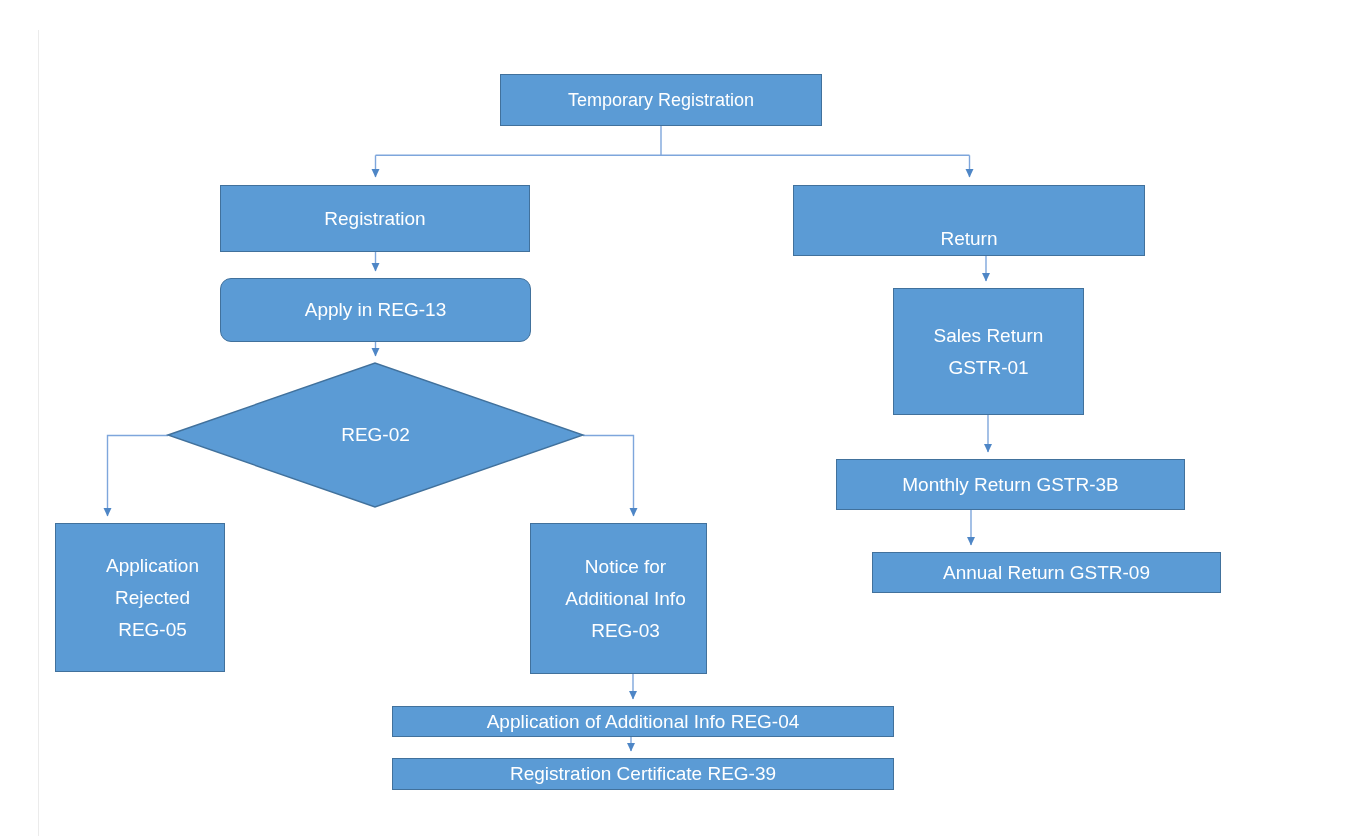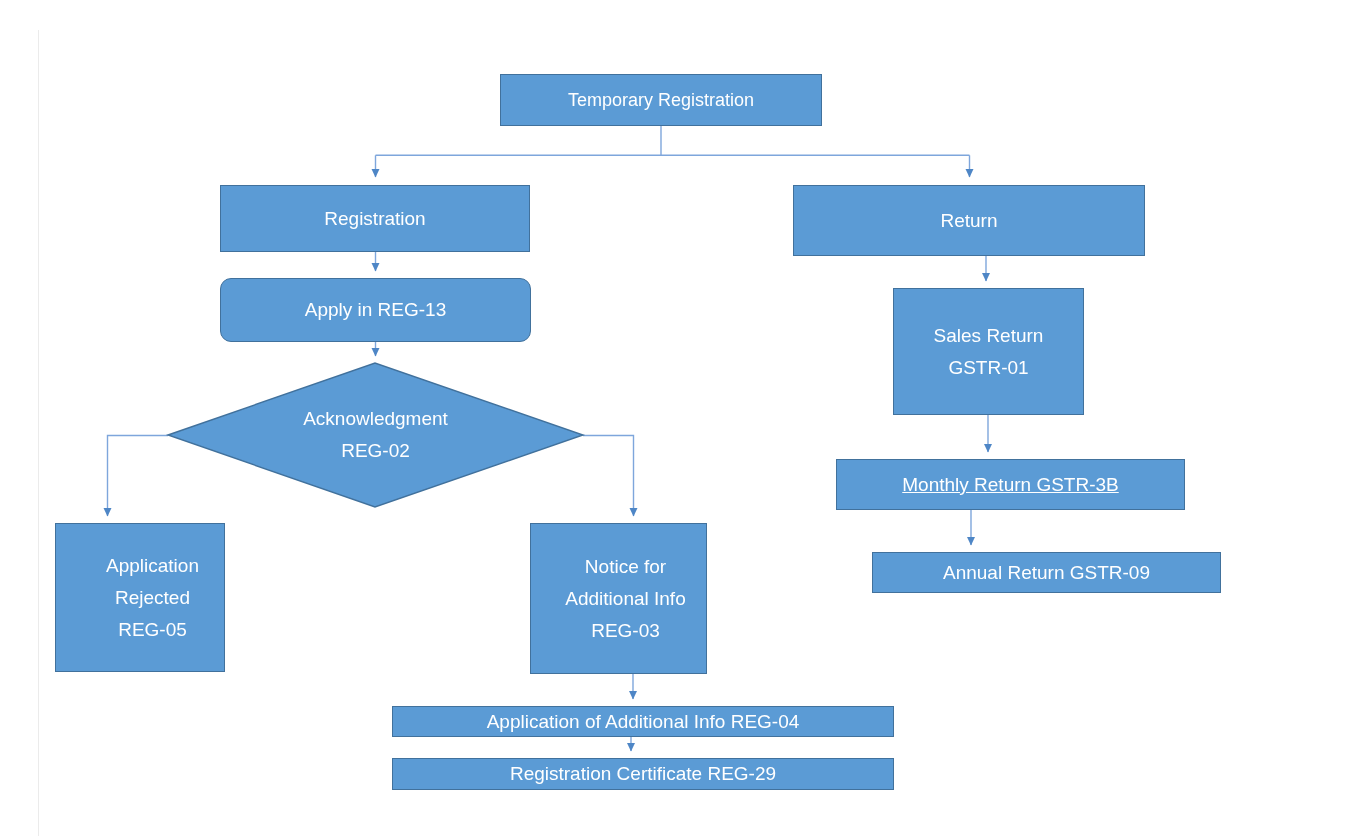--- a/index.html
+++ b/index.html
@@ -89,54 +89,53 @@
 
   <div class="node" style="left:220px; top:185px; width:310px; height:67px;justify-content:center;">
     <span>Registration</span>
   </div>
 
   <div class="node" style="left:220px; top:278px; width:311px; height:64px;border-radius:11px;">
     <span>Apply in REG-13</span>
   </div>
 
   <div class="node plain" style="left:205px; top:402px; width:341px; height:66px;">
-    <span>Acknowledgment</span>
     <span>REG-02</span>
   </div>
 
   <div class="node" style="left:55px; top:523px; width:170px; height:149px;padding-left:25px;">
     <span>Application</span>
     <span>Rejected</span>
     <span>REG-05</span>
   </div>
 
   <div class="node" style="left:530px; top:523px; width:177px; height:151px;padding-left:14px;">
     <span>Notice for</span>
     <span>Additional Info</span>
     <span>REG-03</span>
   </div>
 
   <div class="node" style="left:392px; top:706px; width:502px; height:31px;">
     <span>Application of Additional Info REG-04</span>
   </div>
 
   <div class="node" style="left:392px; top:758px; width:502px; height:32px;">
-    <span>Registration Certificate REG-29</span>
+    <span>Registration Certificate REG-39</span>
   </div>
 
-  <div class="node" style="left:793px; top:185px; width:352px; height:71px;">
+  <div class="node" style="left:793px; top:185px; width:352px; height:71px;justify-content:flex-end;">
     <span>Return</span>
   </div>
 
   <div class="node" style="left:893px; top:288px; width:191px; height:127px;">
     <span>Sales Return</span>
     <span>GSTR-01</span>
   </div>
 
-  <div class="node" style="left:836px; top:459px; width:349px; height:51px;text-decoration:underline;">
+  <div class="node" style="left:836px; top:459px; width:349px; height:51px;">
     <span>Monthly Return GSTR-3B</span>
   </div>
 
   <div class="node" style="left:872px; top:552px; width:349px; height:41px;">
     <span>Annual Return GSTR-09</span>
   </div>
 
 </div>
 
 </body></html>

